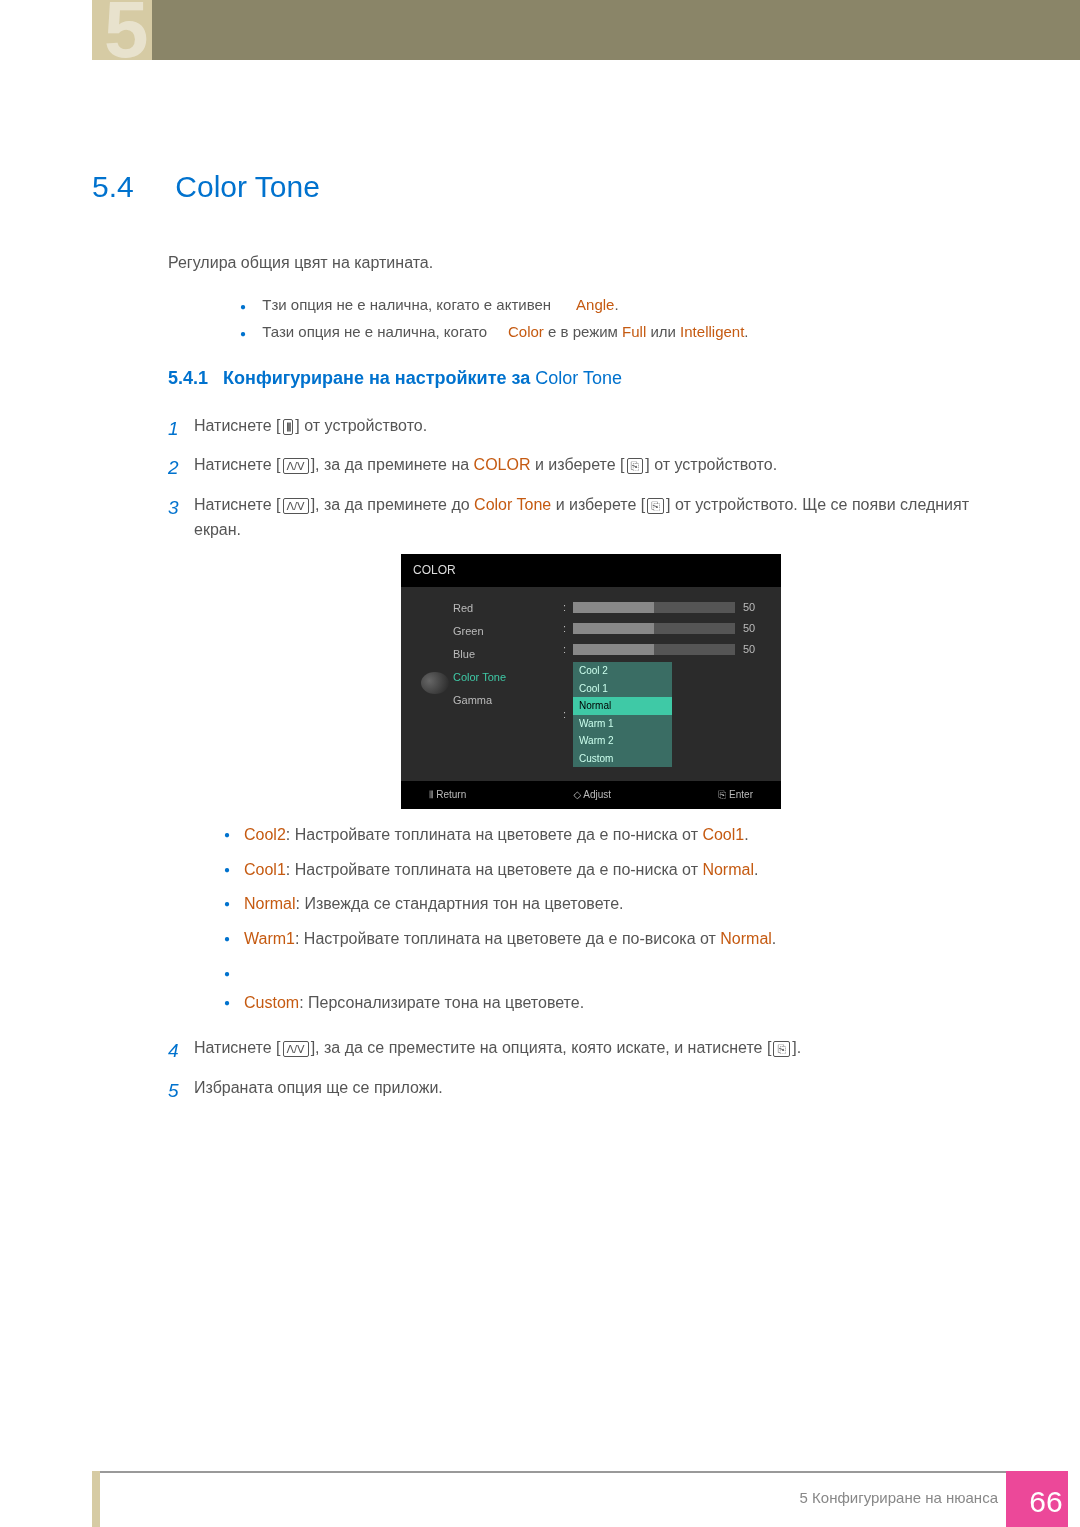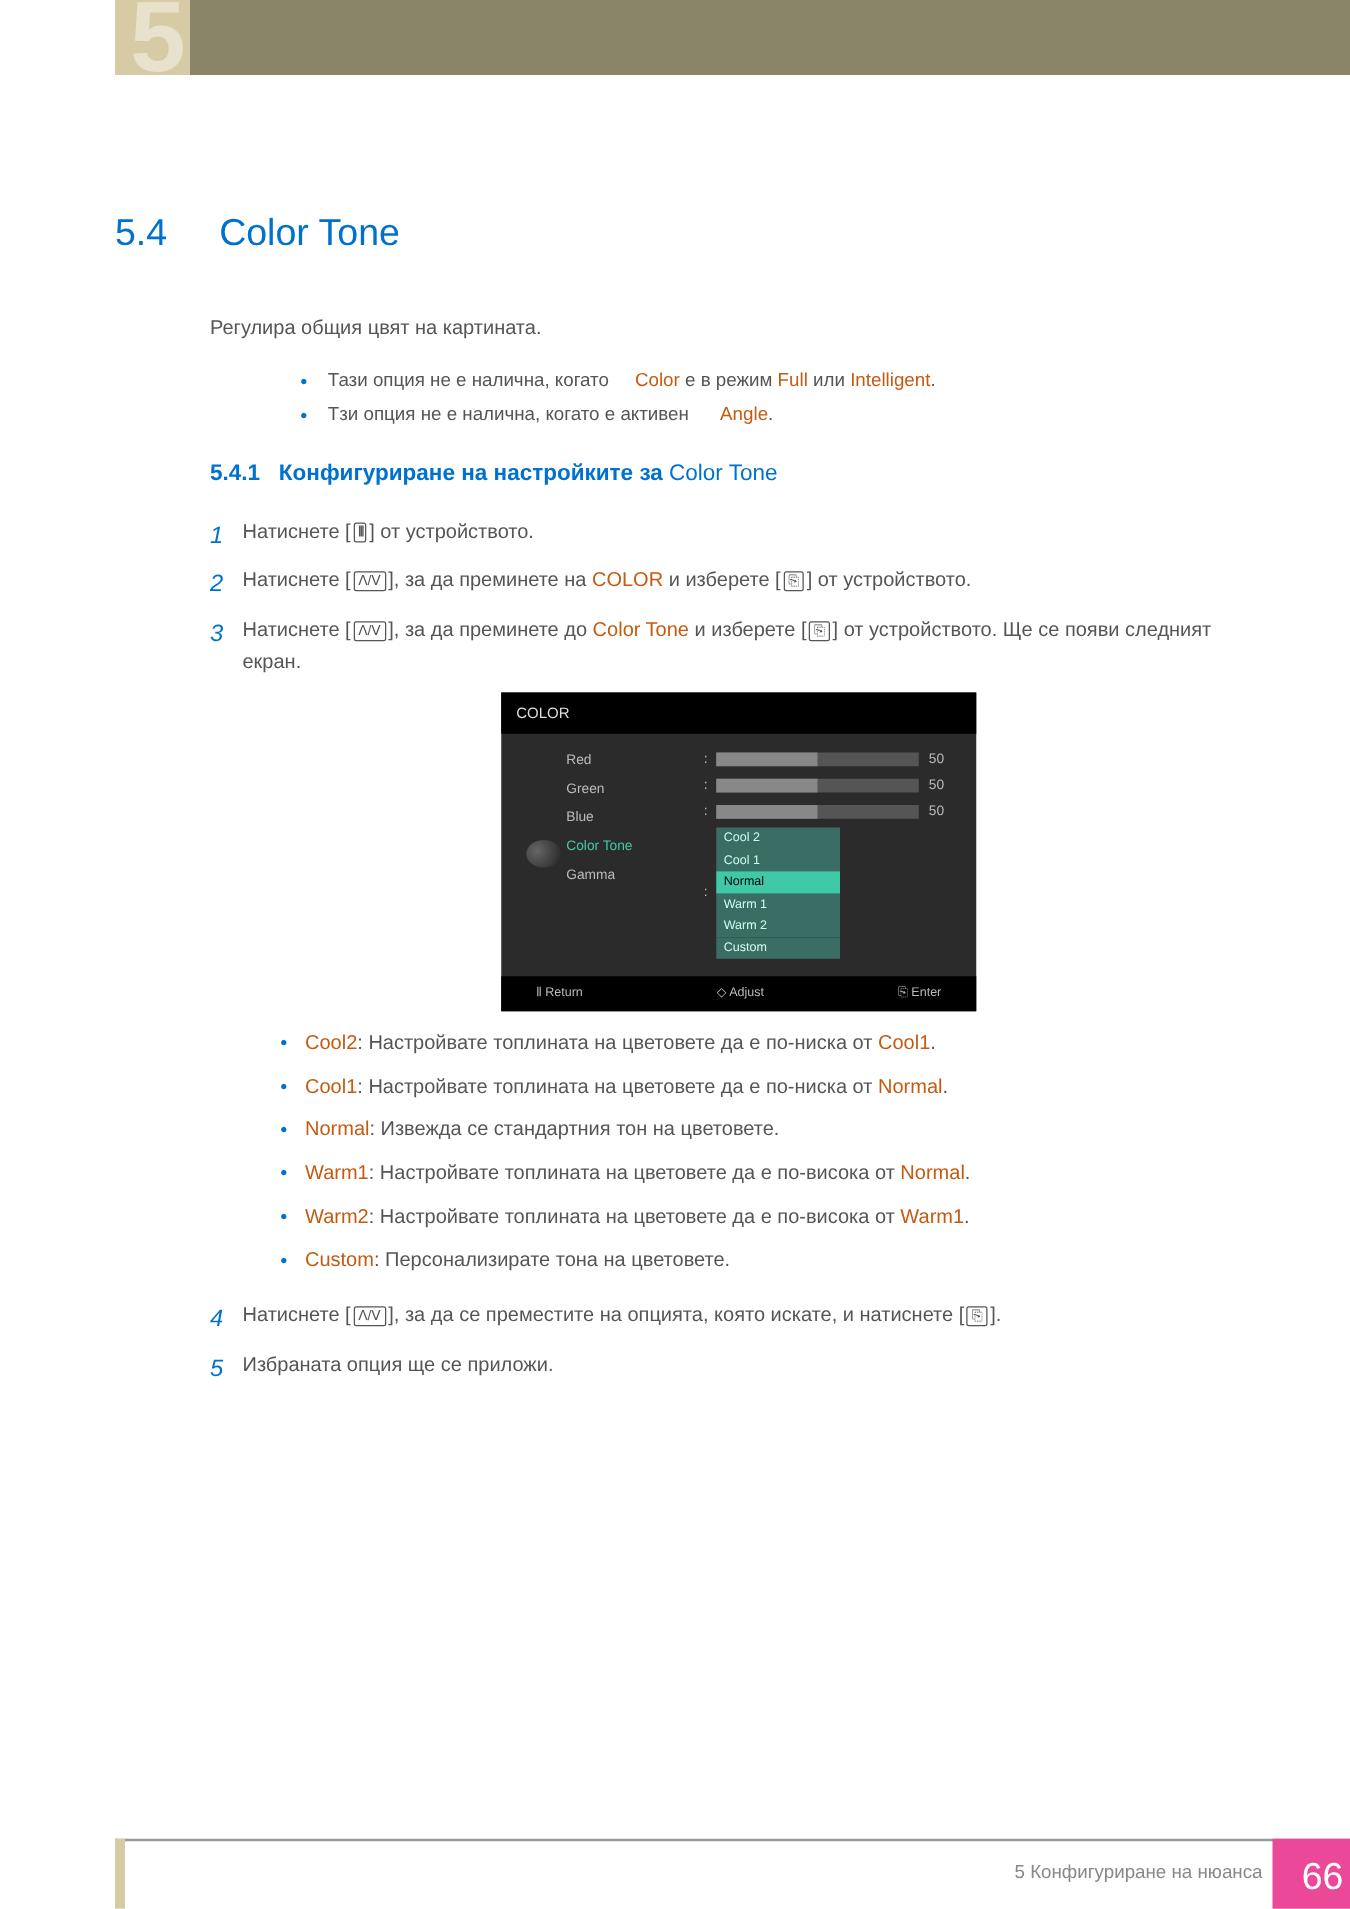--- a/index.html
+++ b/index.html
@@ -37,21 +37,21 @@
   .osd-bar { flex: 1; height: 11px; background: #555; position: relative; margin-right: 8px; }
   .osd-bar-fill { position: absolute; left: 0; top: 0; bottom: 0; width: 50%; background: #888; }
   .osd-num { width: 22px; }
   .osd-dropdown { width: 99px; }
   .osd-dropdown div { background: #3a6d64; color: #cfe; padding: 1px 6px; font-size: 10px; }
   .osd-dropdown .hl { background: #3fc9a6; color: #000; }
   .osd-footer { background: #000; color: #bbb; padding: 6px 28px; font-size: 10px; display: flex; justify-content: space-between; }
   .desc-list { margin-top: 8px; margin-left: 30px; }
   .desc-list .li { display: flex; margin-bottom: 10px; }
   .desc-list .bullet { color: #0072ce; font-size: 10px; width: 20px; padding-top: 4px; }
-  .footer { position: absolute; bottom: 0; left: 0; right: 0; height: 56px; }
+  .footer { position: absolute; bottom: 0; left: 0; right: 12px; height: 56px; }
   .footer-rule { position: absolute; left: 92px; right: 0; top: 0; height: 2px; background: #999; }
   .footer-accent { position: absolute; left: 92px; top: 0; width: 8px; height: 56px; background: #d6cba4; }
   .footer-text { position: absolute; right: 70px; top: 18px; font-size: 15px; color: #888; }
   .footer-page { position: absolute; right: 0; top: 0; width: 62px; height: 61px; background: #ec4899; color: #fff; font-size: 30px; display: flex; align-items: center; justify-content: center; padding-left: 18px; }
 </style>
 </head>
 <body>
 
 <div class="top-banner">
   <div class="banner-left"></div>
@@ -62,29 +62,29 @@
 <div class="section-header">
   <span class="section-number">5.4</span>
   <span>Color Tone</span>
 </div>
 
 <div class="intro-text">Регулира общия цвят на картината.</div>
 
 <div class="warn-list">
   <div class="item">
     <span class="bullet">●</span>
+    <span>Тзи опция не е налична, когато е активен</span>
+    &nbsp;&nbsp;&nbsp;&nbsp;
+    <span class="orange">Angle</span><span>.</span>
+  </div>
+  <div class="item">
+    <span class="bullet">●</span>
     <span>Тази опция не е налична, когато </span>
     &nbsp;&nbsp;&nbsp;
     <span class="orange">Color</span><span> е в режим </span><span class="orange">Full</span><span> или </span><span class="orange">Intelligent</span><span>.</span>
-  </div>
-  <div class="item">
-    <span class="bullet">●</span>
-    <span>Тзи опция не е налична, когато е активен</span>
-    &nbsp;&nbsp;&nbsp;&nbsp;
-    <span class="orange">Angle</span><span>.</span>
   </div>
 </div>
 
 <div class="subsection">
   <span>5.4.1</span>&nbsp;&nbsp;
   <span>Конфигуриране на настройките за </span><span style="font-weight:normal">Color Tone</span>
 </div>
 
 <div class="steps">
 
@@ -174,21 +174,20 @@
         <div class="li">
             <span class="bullet">●</span>
             <div><span class="orange">Normal</span><span>: Извежда се стандартния тон на цветовете.</span></div>
           </div>
         <div class="li">
             <span class="bullet">●</span>
             <div><span class="orange">Warm1</span><span>: Настройвате топлината на цветовете да е по-висока от </span><span class="orange">Normal</span><span>.</span></div>
           </div>
         <div class="li">
             <span class="bullet">●</span>
-            <div><span class="orange">Warm2</span><span>: Настройвате топлината на цветовете да е по-висока от </span><span class="orange">Warm1</span><span>.</span></div>
           </div>
         <div class="li">
             <span class="bullet">●</span>
             <div><span class="orange">Custom</span><span>: Персонализирате тона на цветовете.</span></div>
           </div>
       </div>
     </div>
   </div>
 
   <div class="step">

